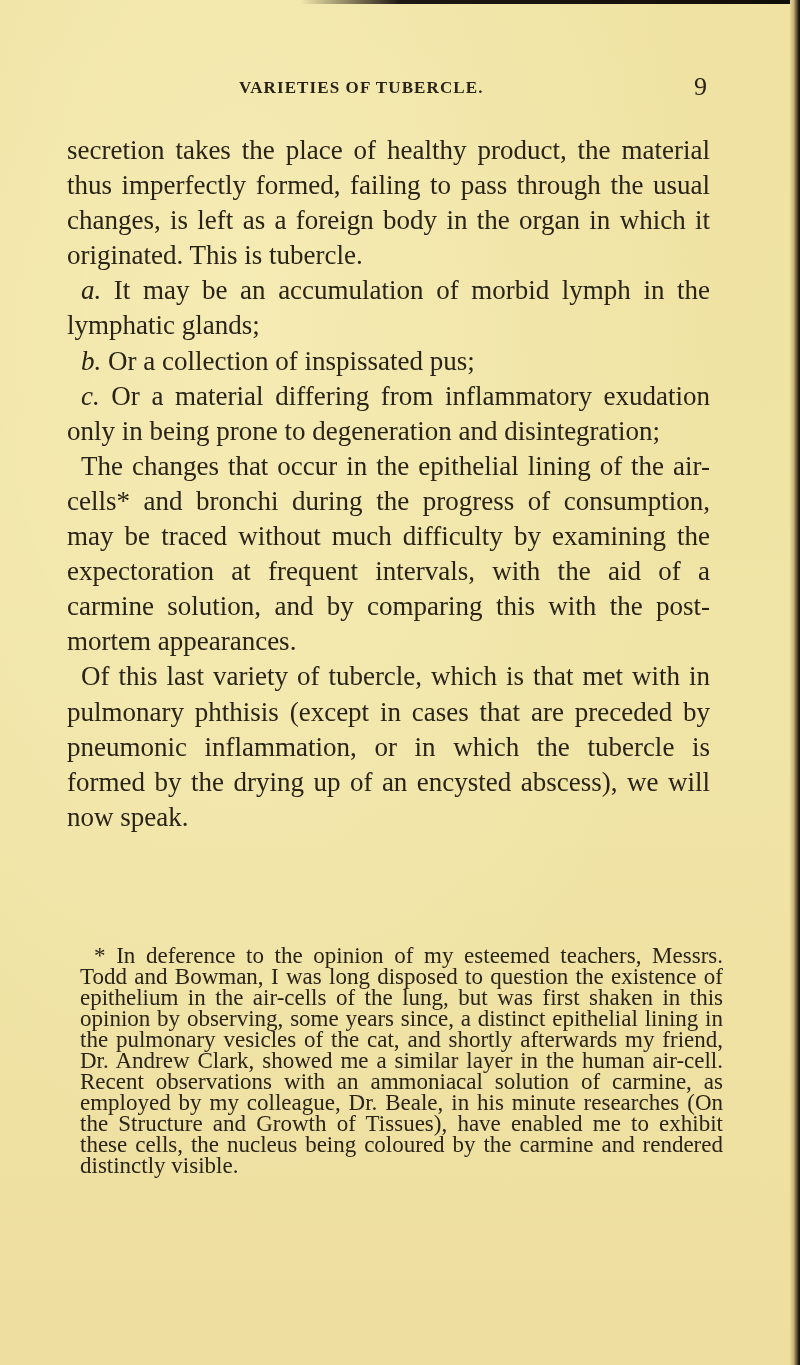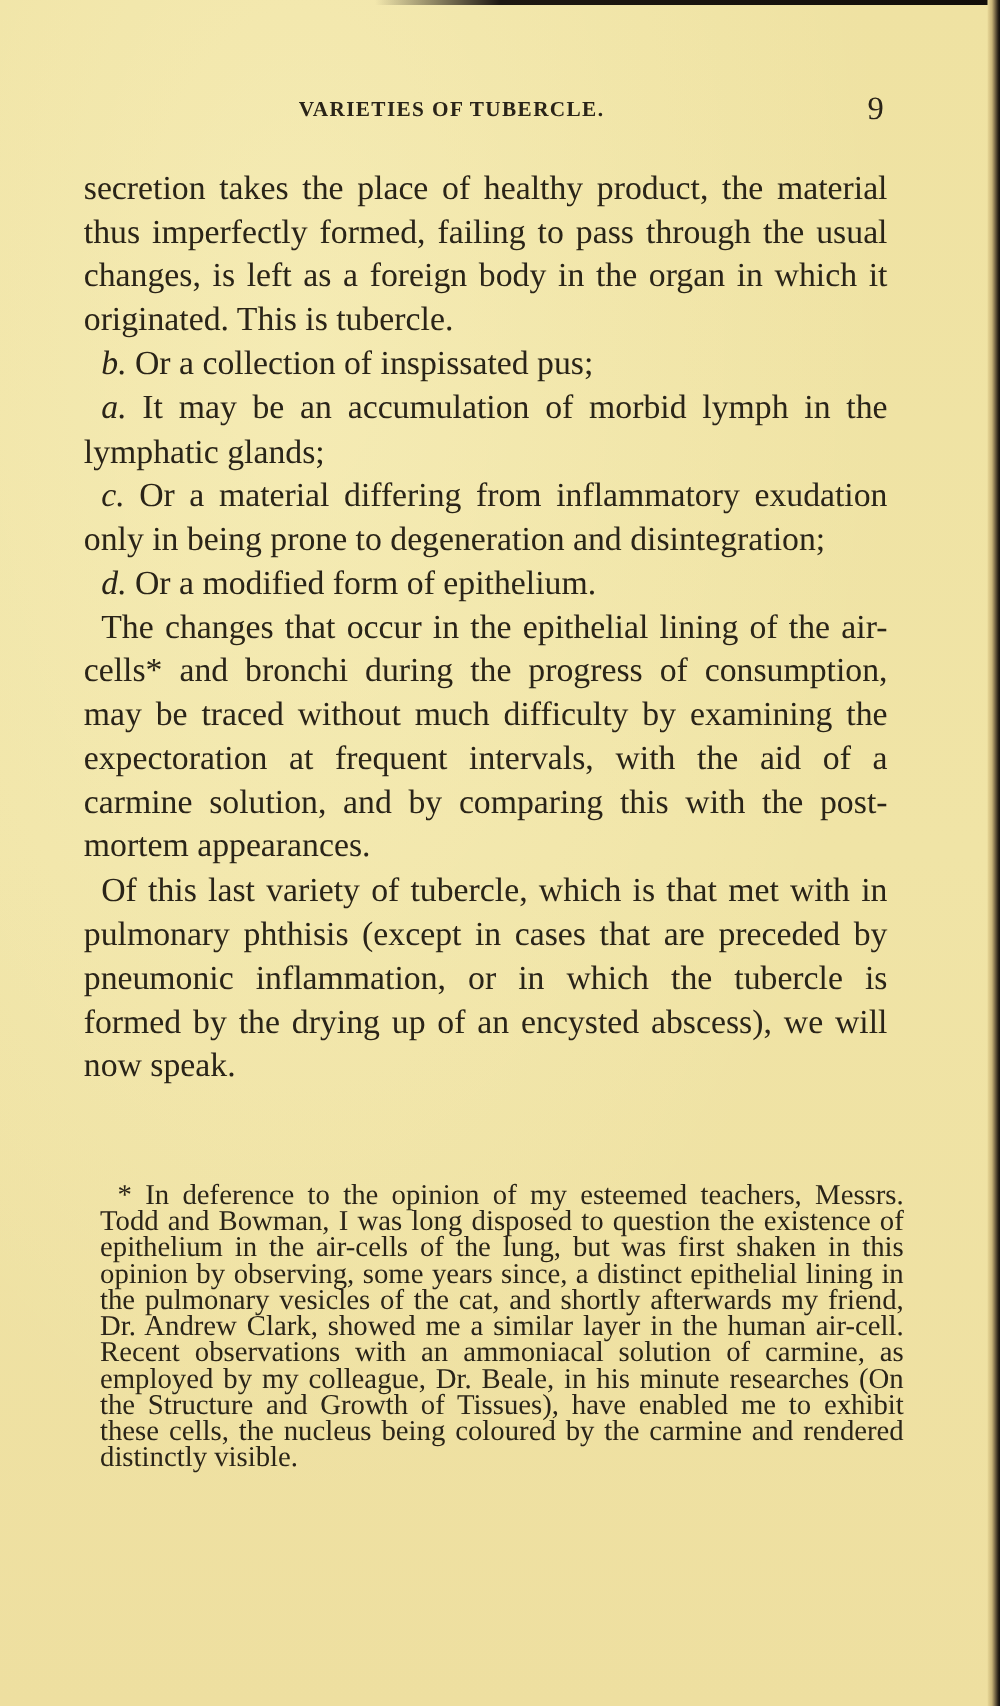--- a/index.html
+++ b/index.html
@@ -103,30 +103,27 @@
   <div class="running-head">
     <span class="running-title">VARIETIES OF TUBERCLE.</span>
     <span class="page-number">9</span>
   </div>
 
   <div class="body-text">
     <p class="cont">
       <span>secretion takes the place of healthy product, the material thus imperfectly formed, failing to pass through the usual changes, is left as a foreign body in the organ in which it originated.  This is tubercle.</span>
     </p>
     <p class="indent">
+      <span class="marker">a.</span><span> It may be an accumulation of morbid lymph in the lymphatic glands;</span>
+    </p>
+    <p class="indent">
       <span class="marker">b.</span><span> Or a collection of inspissated pus;</span>
     </p>
     <p class="indent">
-      <span class="marker">a.</span><span> It may be an accumulation of morbid lymph in the lymphatic glands;</span>
-    </p>
-    <p class="indent">
       <span class="marker">c.</span><span> Or a material differing from inflammatory exudation only in being prone to degeneration and disintegration;</span>
-    </p>
-    <p class="indent">
-      <span class="marker">d.</span><span> Or a modified form of epithelium.</span>
     </p>
     <p class="indent">
       <span>The changes that occur in the epithelial lining of the air-cells* and bronchi during the progress of consumption, may be traced without much difficulty by examining the expectoration at frequent intervals, with the aid of a carmine solution, and by comparing this with the post-mortem appearances.</span>
     </p>
     <p class="indent">
       <span>Of this last variety of tubercle, which is that met with in pulmonary phthisis (except in cases that are preceded by pneumonic inflammation, or in which the tubercle is formed by the drying up of an encysted abscess), we will now speak.</span>
     </p>
   </div>
 
   <div class="footnote">

